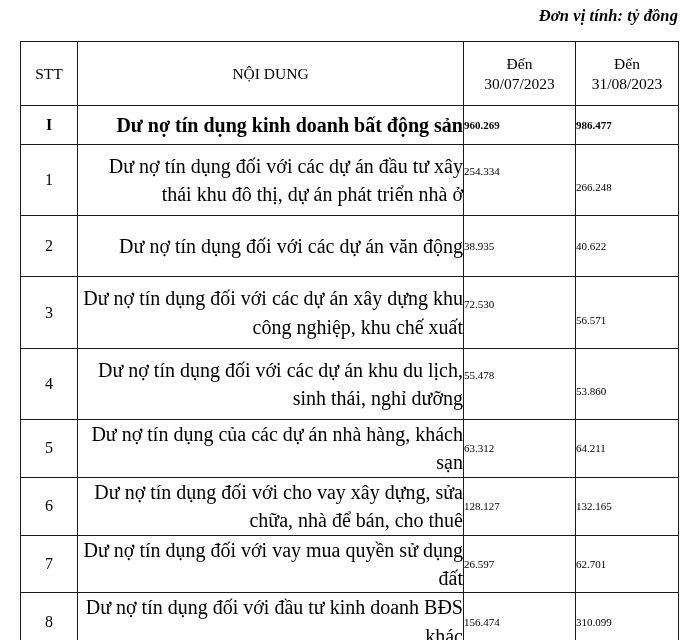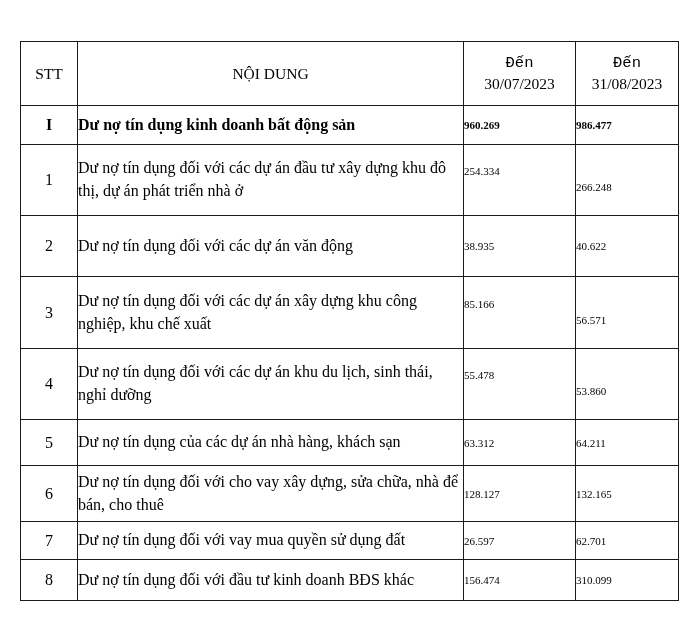--- a/index.html
+++ b/index.html
@@ -53,32 +53,32 @@
   col.c-val1 { width: 112px; }
   col.c-val2 { width: 103px; }
 
   .hrow th {
     height: 63px;
     text-align: center;
     font-weight: bold;
     font-size: 15.5px;
     line-height: 1.28;
   }
-  .hrow th .d1 { display: block; font-family: Liberation Mono, monospace; }
+  .hrow th .d1 { display: block; }
   .hrow th .d2 { display: block; }
 
   .cell-stt {
     text-align: center;
     font-size: 16px;
   }
   .cell-stt.bold { font-weight: bold; font-size: 16px; }
 
   .cell-text {
-    text-align: left;
-    font-size: 16px;
+    text-align: right;
+    font-size: 20px;
     line-height: 1.42;
     padding: 0 6px 0 8px;
   }
   .cell-text.bold { font-weight: bold; }
 
   .cell-num {
     text-align: left;
     font-size: 11px;
   }
   .cell-num.bold { font-weight: bold; }
@@ -95,20 +95,21 @@
   .r-6 td     { height: 55px; }
   .r-7 td     { height: 37px; }
   .r-8 td     { height: 40px; }
   .r-II td    { height: 40px; }
 </style>
 </head>
 <body>
 
 <div class="page">
 
+  <div class="unit-note">Đơn vị tính: tỷ đồng</div>
 
   <div class="table-wrap">
     <table class="data-table">
       <colgroup>
         <col class="c-stt">
         <col class="c-noidung">
         <col class="c-val1">
         <col class="c-val2">
       </colgroup>
       <thead>
@@ -127,34 +128,34 @@
       </thead>
       <tbody>
         <tr class="r-I">
           <td class="cell-stt bold">I</td>
           <td class="cell-text bold">Dư nợ tín dụng kinh doanh bất động sản</td>
           <td class="cell-num bold">960.269</td>
           <td class="cell-num bold">986.477</td>
         </tr>
         <tr class="r-1">
           <td class="cell-stt">1</td>
-          <td class="cell-text">Dư nợ tín dụng đối với các dự án đầu tư xây dựng khu đô thị, dự án phát triển nhà ở</td>
+          <td class="cell-text">Dư nợ tín dụng đối với các dự án đầu tư xây thái khu đô thị, dự án phát triển nhà ở</td>
           <td class="cell-num nudge-up">254.334</td>
           <td class="cell-num nudge-down">266.248</td>
         </tr>
         <tr class="r-2">
           <td class="cell-stt">2</td>
           <td class="cell-text">Dư nợ tín dụng đối với các dự án văn động</td>
           <td class="cell-num">38.935</td>
           <td class="cell-num">40.622</td>
         </tr>
         <tr class="r-3">
           <td class="cell-stt">3</td>
           <td class="cell-text">Dư nợ tín dụng đối với các dự án xây dựng khu công nghiệp, khu chế xuất</td>
-          <td class="cell-num nudge-up">85.166</td>
+          <td class="cell-num nudge-up">72.530</td>
           <td class="cell-num nudge-down">56.571</td>
         </tr>
         <tr class="r-4">
           <td class="cell-stt">4</td>
           <td class="cell-text">Dư nợ tín dụng đối với các dự án khu du lịch, sinh thái, nghỉ dưỡng</td>
           <td class="cell-num nudge-up">55.478</td>
           <td class="cell-num nudge-down">53.860</td>
         </tr>
         <tr class="r-5">
           <td class="cell-stt">5</td>

